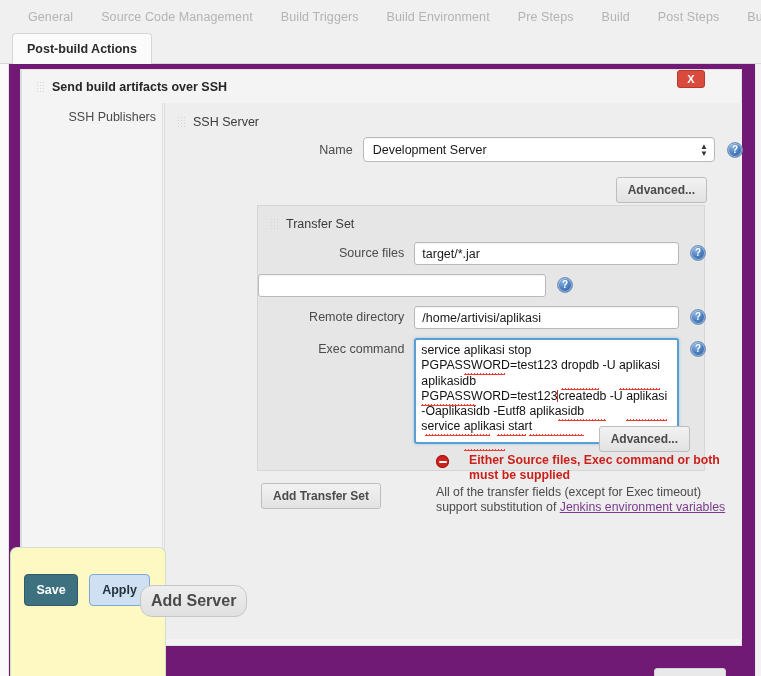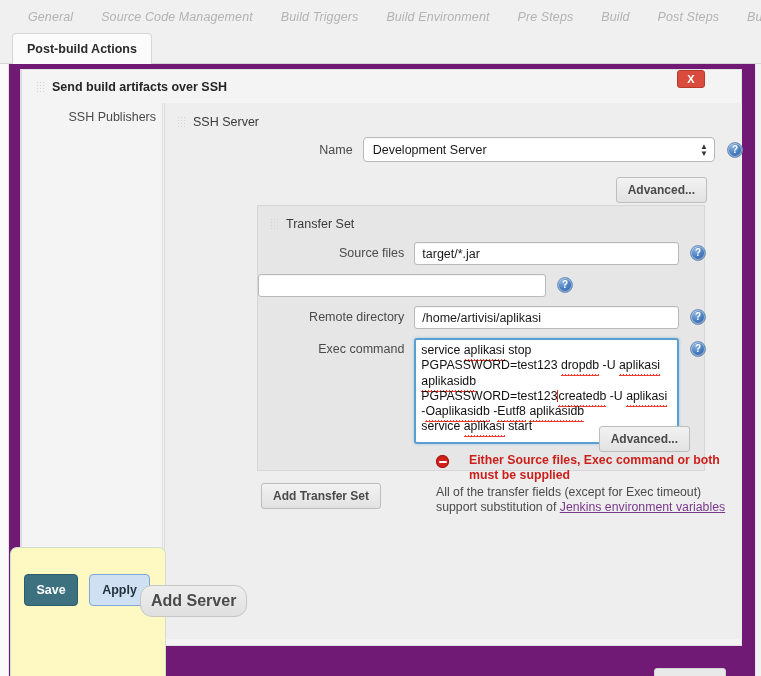--- a/index.html
+++ b/index.html
@@ -13,21 +13,21 @@
     overflow: hidden;
   }
   #root { position: relative; width: 761px; height: 676px; background:#fff; }
 
   
   .tabbar {
     position: absolute; left: 0; top: 0; width: 761px; height: 34px;
     background: #f0f0f0;
     border-bottom: 1px solid #d9d9d9;
   }
-  .tabbar .tabs { display: flex; align-items: center; height: 34px; padding-left: 14px; font-style: italic; }
+  .tabbar .tabs { display: flex; align-items: center; height: 34px; padding-left: 14px; }
   .tabbar .tab {
     color: #b3b3b3; font-size: 12.5px; padding: 0 14px; white-space: nowrap;
     letter-spacing: 0.1px;
   }
   .tabrow2 {
     position: absolute; left: 0; top: 33px; width: 761px; height: 31px;
     background: #f0f0f0; border-bottom: 1px solid #d6d6d6;
   }
   .tab-active {
     position: absolute; left: 12px; top: 0px; height: 31px;
@@ -180,21 +180,21 @@
   }
   .ta-line {
     font-size: 12.3px; color: #111; line-height: 15.3px;
     white-space: pre-wrap; word-break: break-word;
   }
   .sq {
     background-image: radial-gradient(circle at 1.5px 2.6px, #ee3d2e 1.1px, transparent 1.3px);
     background-size: 3px 3px;
     background-repeat: repeat-x;
     background-position: 0 bottom;
-    padding-bottom: 4px;
+    padding-bottom: 18px;
   }
   .caret {
     display: inline-block; width: 1px; height: 12px;
     background: #cc2b1d; vertical-align: -2px; margin: 0 0px;
   }
   .ta-resize {
     position: absolute; right: 2px; bottom: 2px; width: 9px; height: 9px;
     background:
       linear-gradient(135deg, transparent 45%, #999 45%, #999 55%, transparent 55%),
       linear-gradient(135deg, transparent 70%, #999 70%, #999 80%, transparent 80%);

